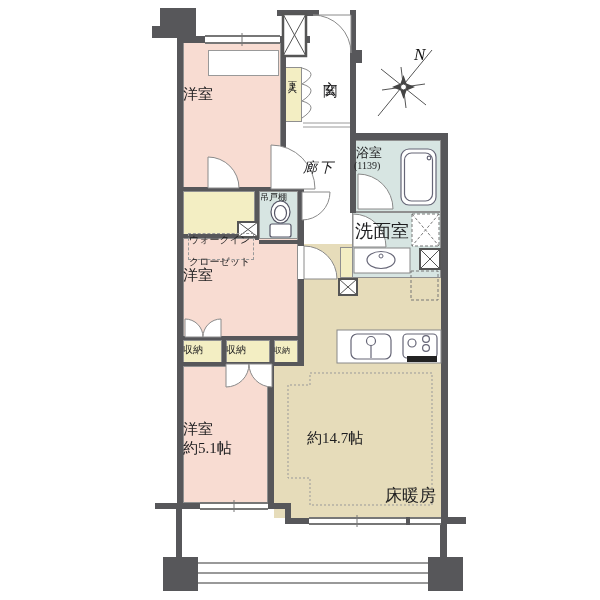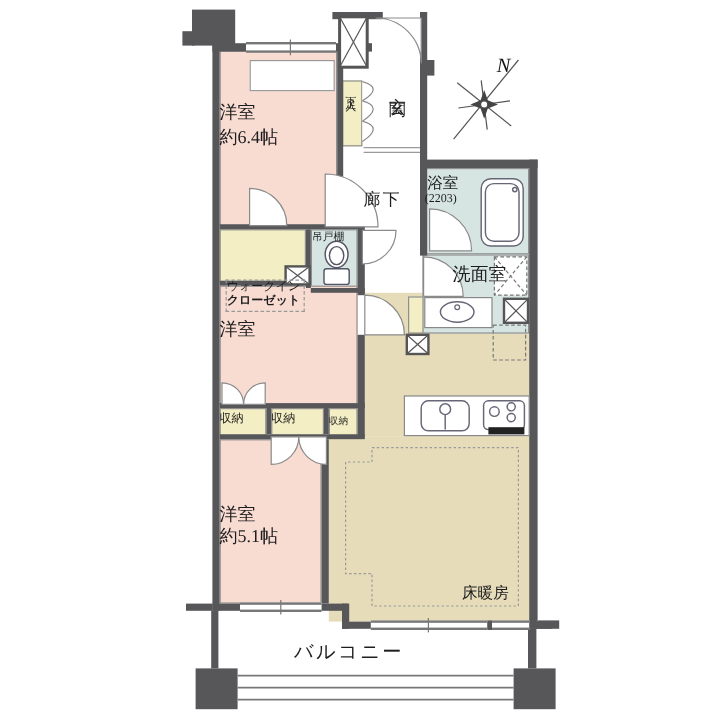--- a/index.html
+++ b/index.html
@@ -174,42 +174,41 @@
         <line x1="382" y1="90" x2="425" y2="84"></line>
         <line x1="401" y1="67" x2="406" y2="108"></line>
       </g>
       <path d="M403.5,75 L406.5,83.5 L415,87 L406.5,90.5 L403.5,99 L400.5,90.5 L392,87 L400.5,83.5 Z" fill="#444"></path>
       <circle cx="403.5" cy="87" r="3" fill="#fff" stroke="#444" stroke-width="1"></circle>
       <text x="414" y="60" font-size="17" font-style="italic" font-family="Liberation Serif, DejaVu Serif, serif" fill="#111">N</text>
     </g>
   </svg>
 
   <div class="lbl" style="left:183px;top:87px;width:98px;font-size:15px;">洋室</div>
-  <div class="lbl" style="left:183px;top:108px;width:98px;font-size:15px;">約6.4帖</div>
 
   <div class="lbl" style="left:183px;top:268px;width:115px;font-size:15px;">洋室</div>
 
   <div class="lbl" style="left:183px;top:422px;width:85px;font-size:15px;">洋室</div>
   <div class="lbl" style="left:183px;top:441px;width:85px;font-size:15px;">約5.1帖</div>
 
-  <div class="lbl" style="left:385px;top:487px;width:54px;font-size:13px;font-family:Liberation Serif, serif;">床暖房</div>
+  <div class="lbl" style="left:307px;top:431px;width:125px;font-size:15px;">約14.7帖</div>
+  <div class="lbl" style="left:385px;top:487px;width:54px;font-size:17px;font-family:Liberation Serif, serif;">床暖房</div>
 
   <div class="lbl vert" style="left:322px;top:70px;height:62px;font-size:14px;letter-spacing:4px;">玄関</div>
   <div class="lbl vert" style="left:287px;top:74px;height:46px;font-size:9px;letter-spacing:1px;">下足入</div>
-  <div class="lbl" style="left:303px;top:161px;width:42px;font-size:14px;letter-spacing:2px;">廊下</div>
+  <div class="lbl" style="left:303px;top:161px;width:42px;font-size:14px;letter-spacing:2px;font-style:italic;">廊下</div>
 
   <div class="lbl" style="left:356px;top:146px;width:40px;font-size:13px;">浴室</div>
-  <div class="lbl" style="left:354px;top:161px;width:44px;font-size:10px;">(2203)</div>
-  <div class="lbl" style="left:355px;top:222px;width:54px;font-size:15px;padding-left:22px;">洗面室</div>
+  <div class="lbl" style="left:354px;top:161px;width:44px;font-size:10px;">(1139)</div>
+  <div class="lbl" style="left:355px;top:222px;width:54px;font-size:18px;">洗面室</div>
   <div class="lbl" style="left:260px;top:193px;width:38px;font-size:9px;">吊戸棚</div>
 
   <div class="abs" style="left:188px;top:195px;width:64px;height:25px;border:1px dashed #999;">
     <div class="lbl" style="left:0;top:1px;width:64px;font-size:10px;">ウォークイン</div>
-    <div class="lbl" style="left:0;top:12px;width:64px;font-size:10px;font-weight:bold;">クローゼット</div>
+    <div class="lbl" style="left:0;top:23px;width:64px;font-size:10px;">クローゼット</div>
   </div>
 
   <div class="lbl" style="left:183px;top:345px;width:39px;font-size:10px;">収納</div>
   <div class="lbl" style="left:226px;top:345px;width:44px;font-size:10px;">収納</div>
   <div class="lbl" style="left:274px;top:347px;width:24px;font-size:8px;">収納</div>
 
-  <div class="lbl" style="left:245px;top:536px;width:145px;font-size:16px;letter-spacing:2px;">バルコニー</div>
 
 </div>
 
 </body></html>

